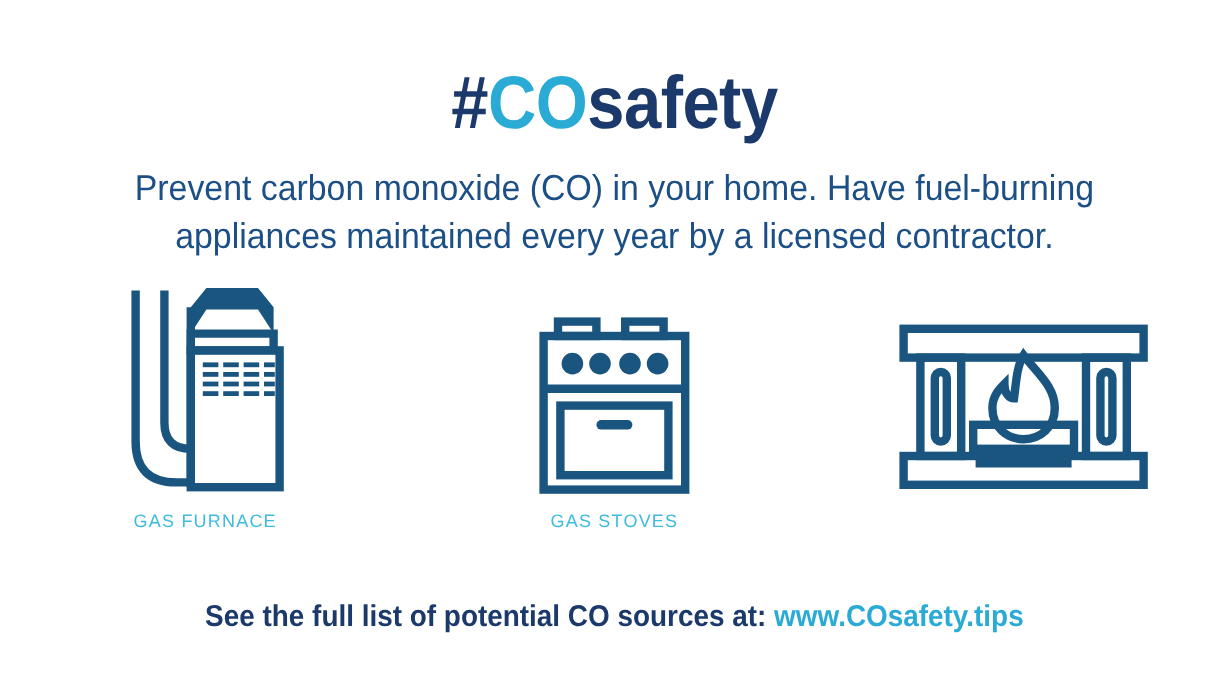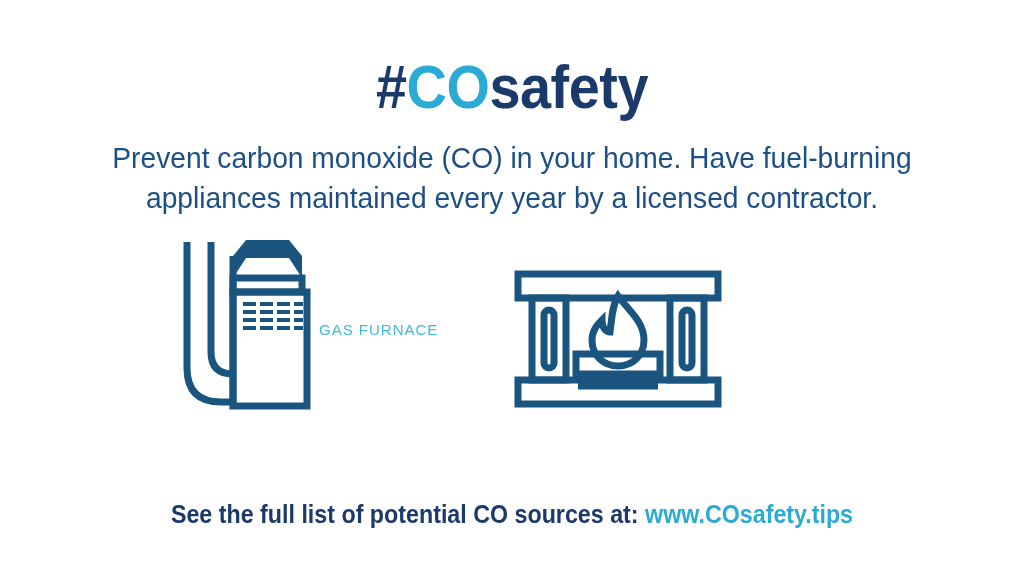--- a/index.html
+++ b/index.html
@@ -64,21 +64,21 @@
     left: 0;
     width: 1024px;
     height: 220px;
     display: flex;
     align-items: flex-start;
     justify-content: center;
   }
   .icon-cell {
     width: 341px;
     display: flex;
-    flex-direction: row;
+    flex-direction: column;
     align-items: center;
   }
   .icon-art {
     height: 182px;
     display: flex;
     align-items: flex-end;
     justify-content: center;
   }
   .icon-label {
     margin-top: 12px;
@@ -157,20 +157,47 @@
             <rect x="72" y="92" width="13" height="4"></rect>
               <rect x="89" y="92" width="13" height="4"></rect>
               <rect x="106" y="92" width="13" height="4"></rect>
               <rect x="123" y="92" width="9" height="4"></rect>
           </g>
         </svg>
       </div>
       <div class="icon-label">GAS FURNACE</div>
     </div>
 
+    <div class="icon-cell">
+      <div class="icon-art">
+        <svg width="134" height="152" viewBox="0 0 134 152" fill="none" aria-hidden="true">
+          <g stroke="#1a5580" stroke-width="7" fill="none">
+
+            <rect x="20" y="6" width="32" height="12"></rect>
+            <rect x="76" y="6" width="32" height="12"></rect>
+
+            <rect x="8" y="18" width="118" height="128"></rect>
+
+            <path d="M8 62 L126 62"></path>
+
+            <rect x="22" y="76" width="90" height="58"></rect>
+          </g>
+
+          <g fill="#1a5580">
+            <circle cx="32" cy="41" r="9"></circle>
+            <circle cx="55" cy="41" r="9"></circle>
+            <circle cx="80" cy="41" r="9"></circle>
+            <circle cx="103" cy="41" r="9"></circle>
+
+            <rect x="52" y="88" width="30" height="8" rx="4"></rect>
+          </g>
+        </svg>
+      </div>
+      <div class="icon-label">GAS STOVES</div>
+    </div>
 
     <div class="icon-cell">
       <div class="icon-art">
         <svg width="212" height="148" viewBox="0 0 212 148" fill="none" aria-hidden="true">
           <g stroke="#1a5580" stroke-width="7" fill="none">
 
             <rect x="6" y="8" width="200" height="24"></rect>
 
             <rect x="20" y="32" width="34" height="82"></rect>
 

